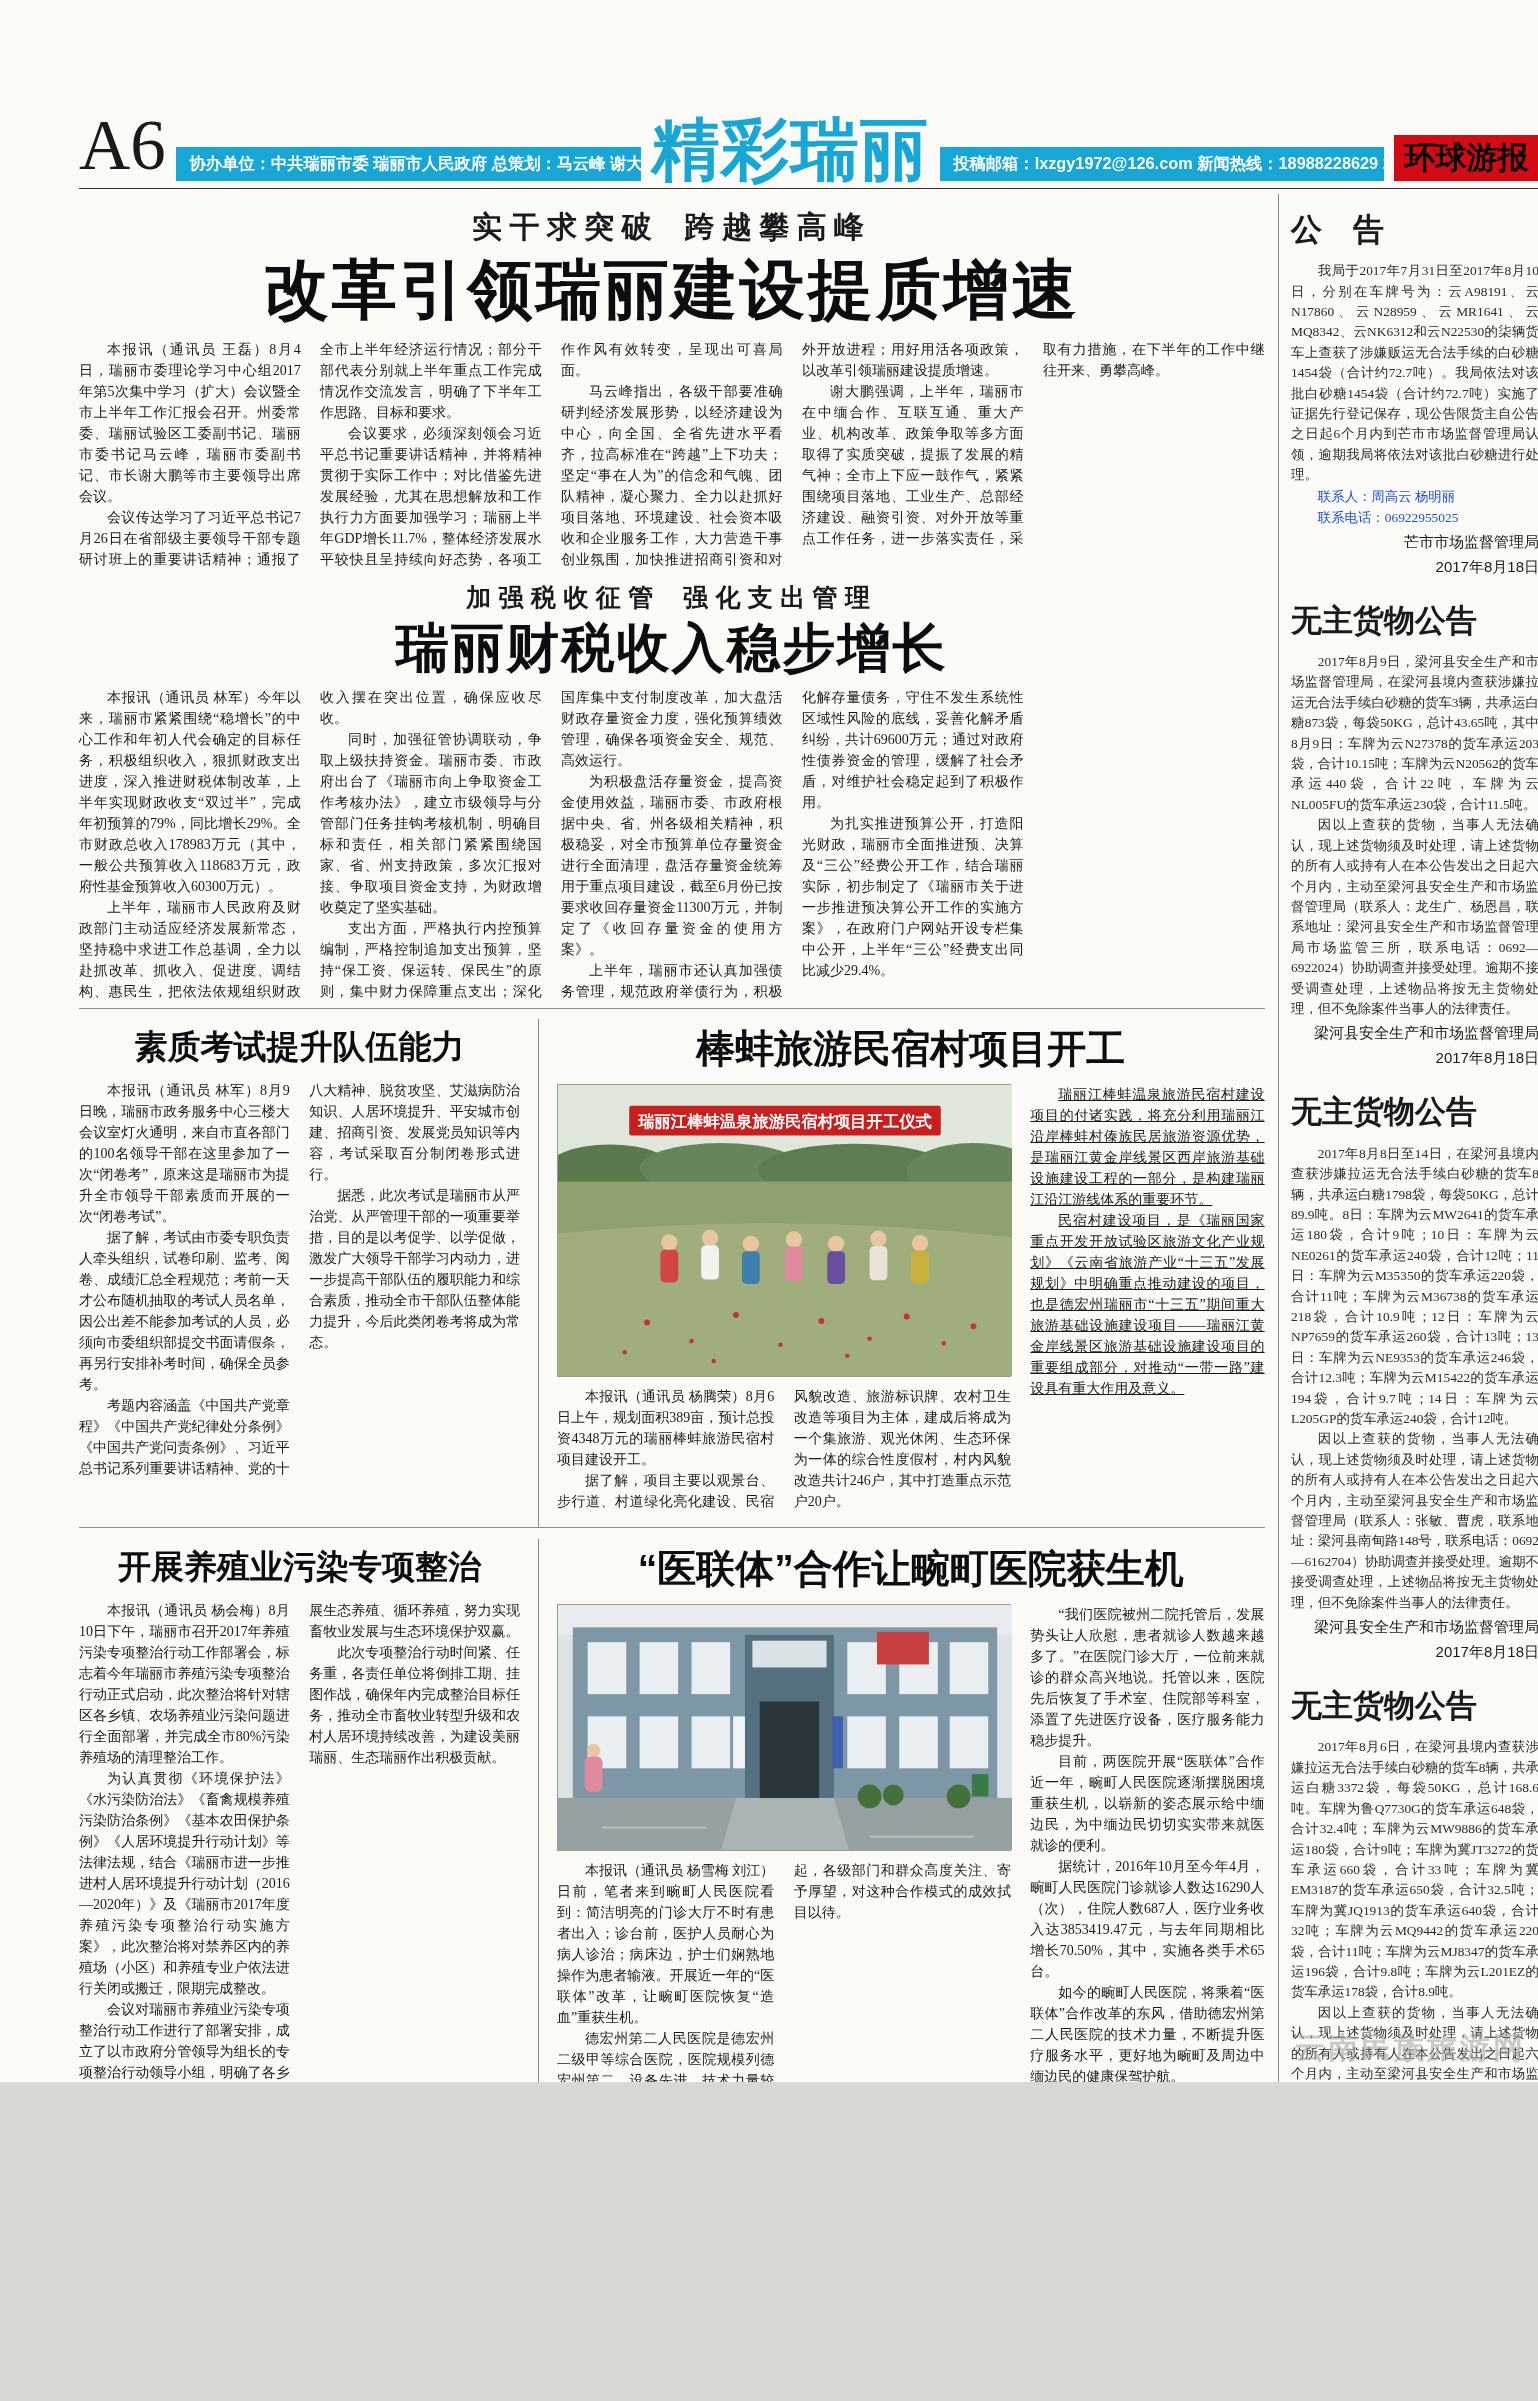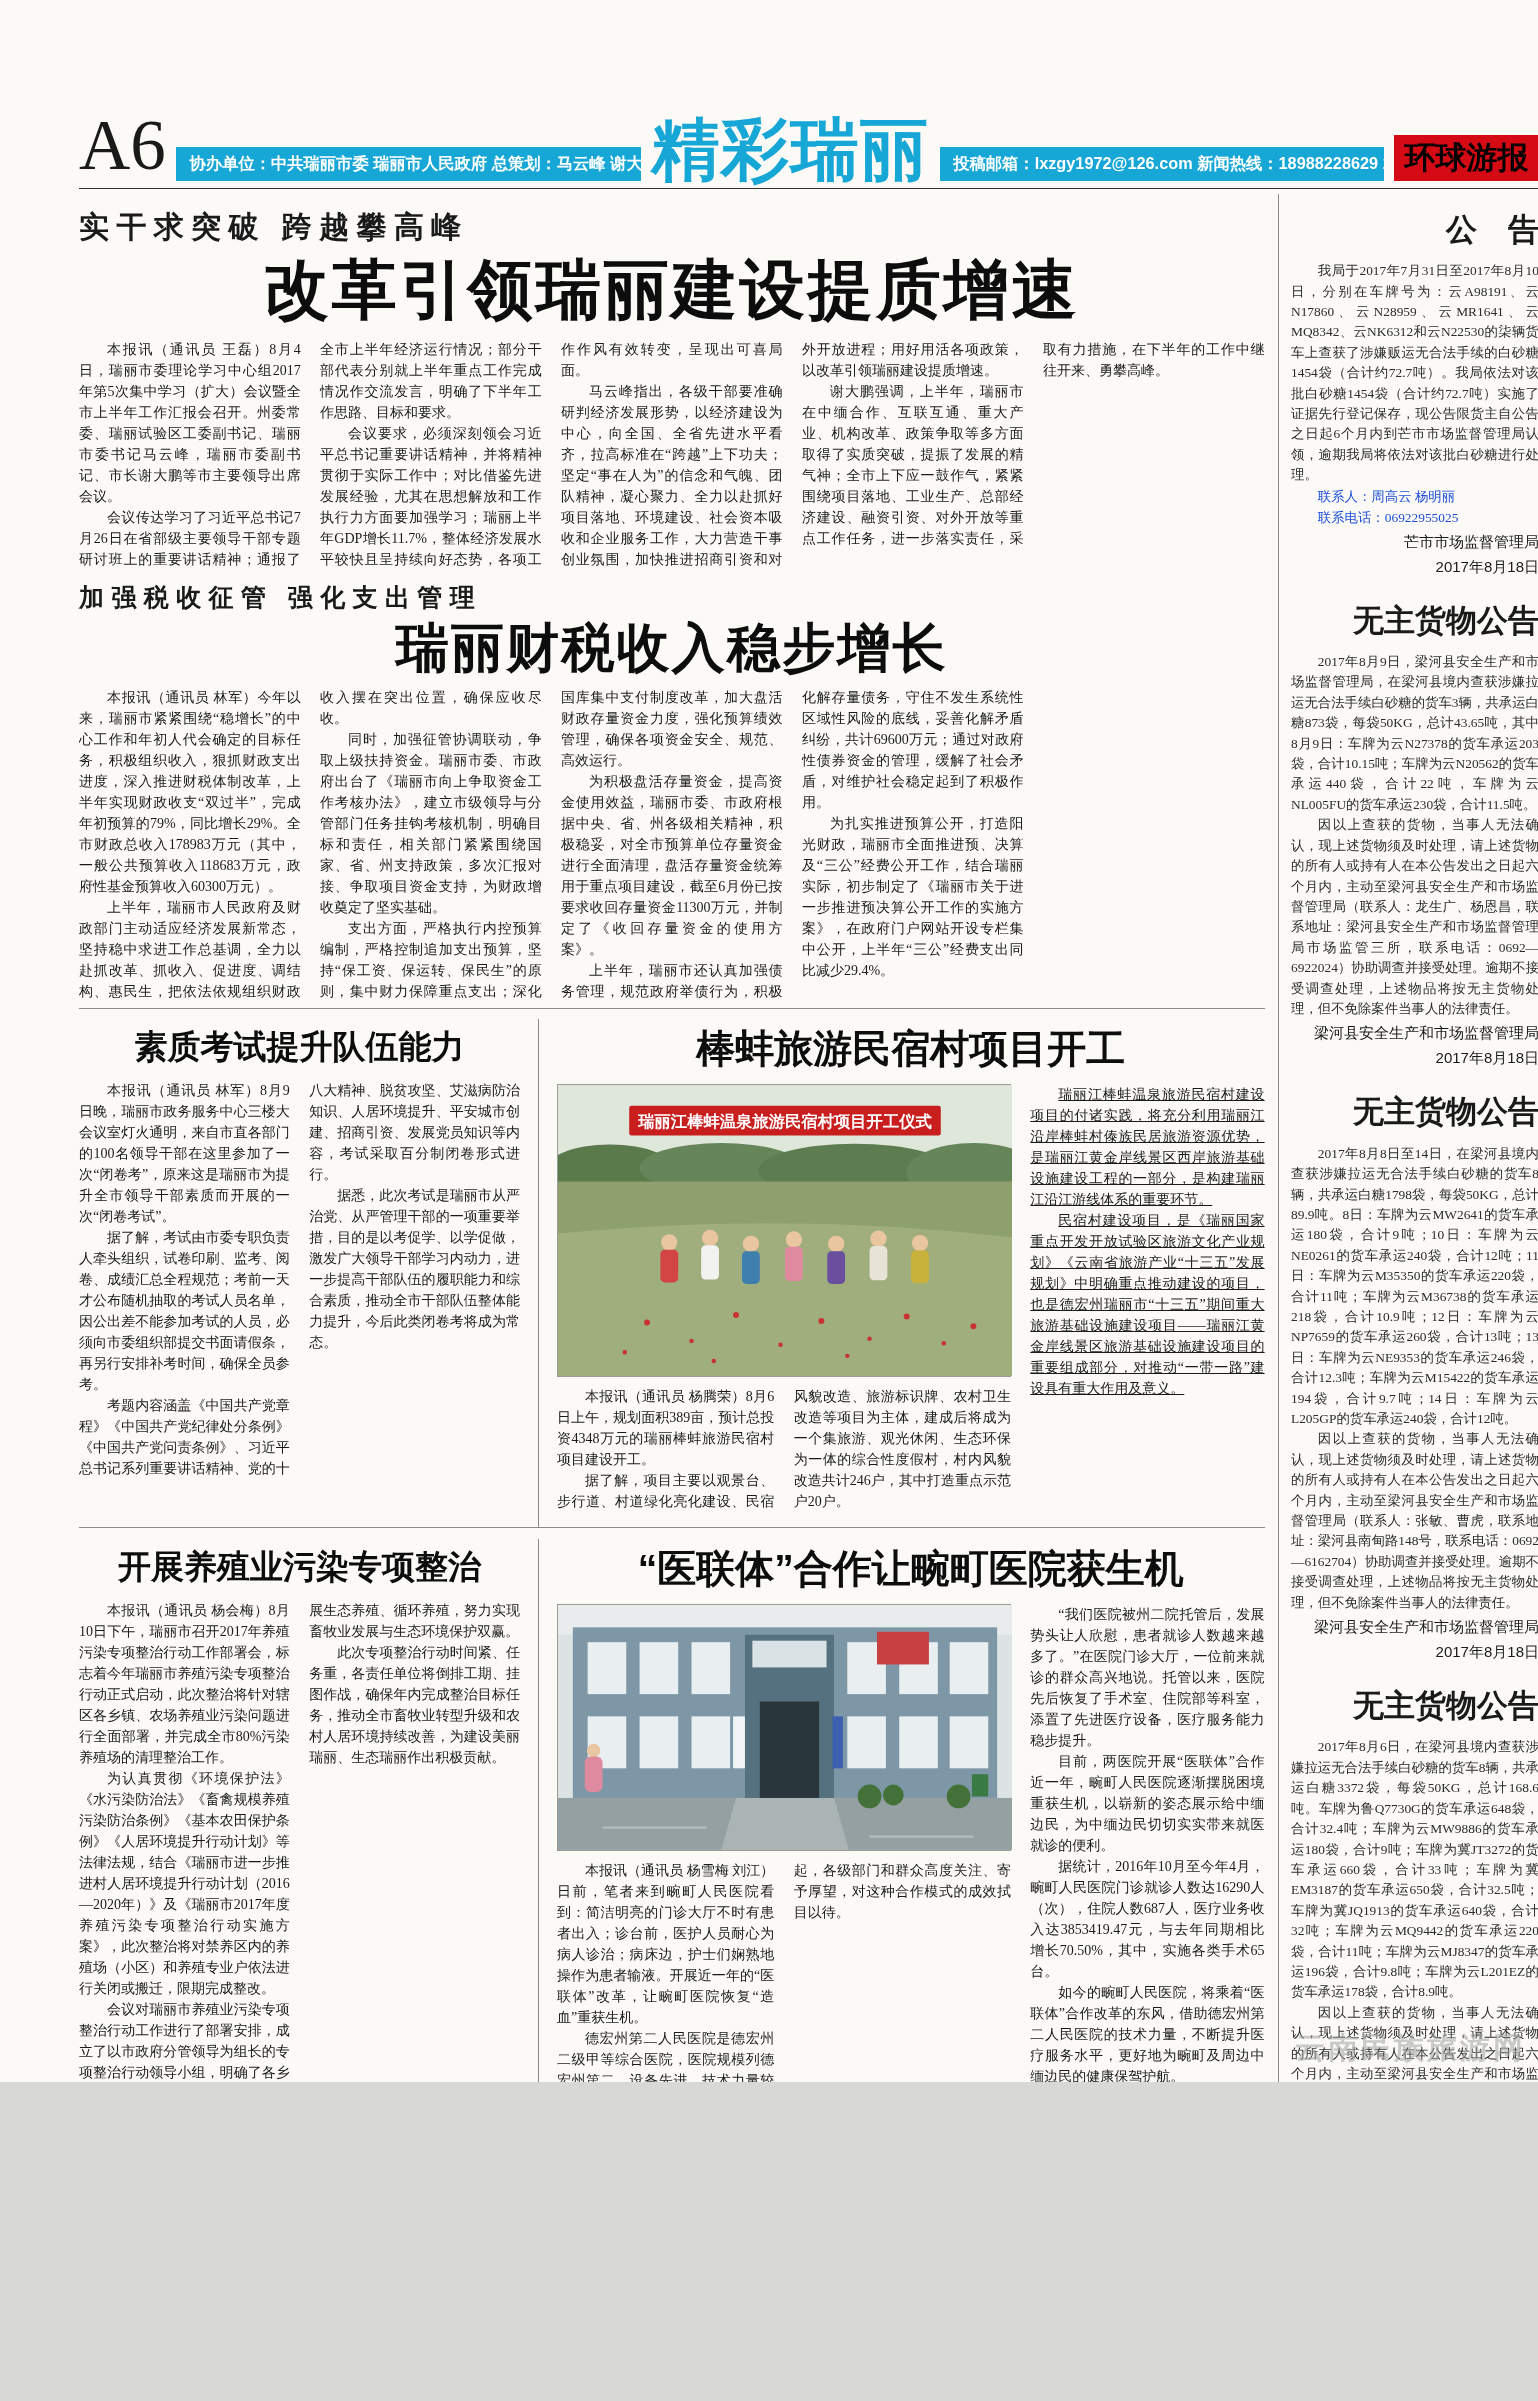--- a/index.html
+++ b/index.html
@@ -21,22 +21,22 @@
          padding:0 10.4px;font-size:31px;font-weight:900;
          font-family:"Liberation Sans","DejaVu Sans",sans-serif;white-space:nowrap;}
   .header-rule{border-bottom:1.5px solid #333;margin-top:7.4px;}
 
   
   .main{display:grid;grid-template-columns:1fr 261px;column-gap:13.4px;margin-top:4.5px;}
   .left-area{min-width:0;}
   .notices-col{border-left:0.7px solid #8a8a86;padding-left:12px;padding-top:10.4px;}
 
   
-  .kicker{font-family:Liberation Sans, sans-serif;font-weight:900;
-          text-align:left;letter-spacing:7.4px;}
+  .kicker{font-family:Liberation Mono, monospace;font-weight:900;
+          text-align:center;letter-spacing:7.4px;}
   .k-xl{font-size:30px;margin:13.4px 0 4.5px;}
   .k-lg{font-size:25px;margin:10.4px 0 3px;}
   .headline{font-family:"Liberation Sans","DejaVu Sans",sans-serif;font-weight:900;
             text-align:center;color:#0d0d0d;}
   .h-xl{font-size:65px;line-height:74px;letter-spacing:3px;}
   .h-lg{font-size:53px;line-height:62px;letter-spacing:2.2px;}
   .h-md{font-size:39px;line-height:46px;margin:7.4px 0 12px;}
   .h-sm{font-size:33px;line-height:42px;margin:7.4px 0 12px;}
 
   .art-body{font-size:14px;line-height:21px;text-align:justify;overflow:hidden;
@@ -60,21 +60,21 @@
   .side-col .art-body{height:100%;}
   .under-photo{margin-top:9px;}
   .a4-under{height:141px;}
   .a4-side{height:407px;text-decoration:underline;}
   .a6-under{height:442px;}
   .a6-side{height:695px;}
   .photo-frame{border:0.7px solid #9a9a96;line-height:0;}
 
   
   .notice{margin-bottom:22px;}
-  .notice-title{font-size:31px;font-weight:700;text-align:right;margin:4.5px 0 10.4px;
+  .notice-title{font-size:31px;font-weight:700;text-align:left;margin:4.5px 0 10.4px;
                 font-family:"Liberation Serif","DejaVu Serif",serif;}
   .notice-body p{margin:0;font-size:13.4px;line-height:20.4px;text-indent:2em;text-align:justify;color:#2b2b28;}
   .notice-contacts p{margin:0;font-size:13.4px;line-height:21px;text-indent:2em;color:#1d4ed8;}
   .notice-sign{text-align:right;font-size:15px;line-height:22px;font-weight:400;
                font-family:"Liberation Sans","DejaVu Sans",sans-serif;margin-top:3px;}
 
   .watermark{position:absolute;right:25px;bottom:13.4px;font-size:30px;font-weight:700;
              color:rgba(160,160,158,0.55);font-family:"Liberation Sans",sans-serif;letter-spacing:3px;}
 </style>
 </head>

